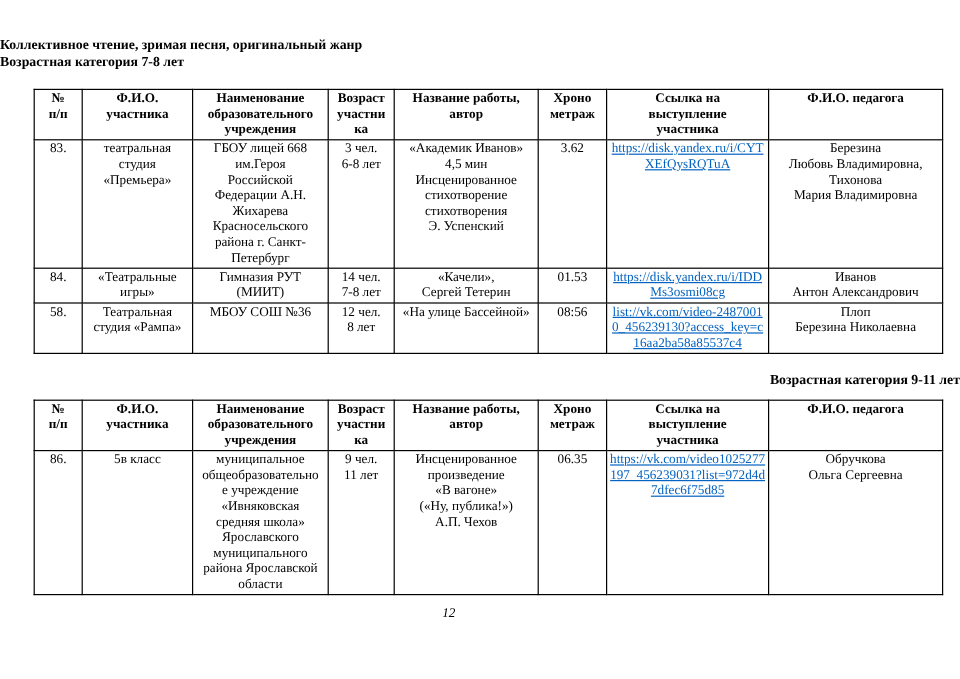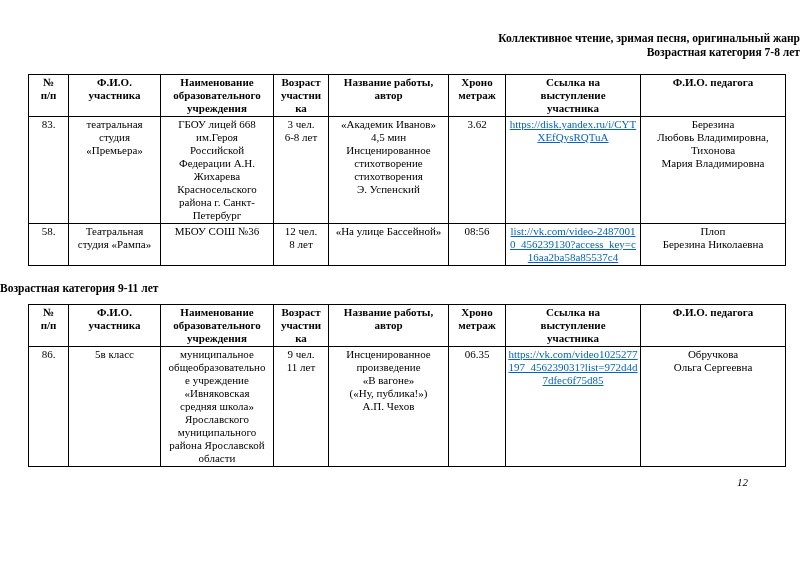--- a/index.html
+++ b/index.html
@@ -4,29 +4,29 @@
 <style>
   html,body { margin:0; padding:0; }
   body {
     width:800px; height:566px;
     background:#ffffff; color:#000000;
     font-family:"Liberation Serif", serif;
     overflow:hidden;
   }
   .doc-title {
     margin-top:32px;
-    text-align:right;
+    text-align:left;
     font-weight:bold;
     font-size:11.5px;
     line-height:13.5px;
     white-space:pre-line;
   }
   .section-title {
     margin-top:16px;
-    text-align:left;
+    text-align:right;
     font-weight:bold;
     font-size:11.5px;
     line-height:13.5px;
   }
   table.results {
     border-collapse:collapse;
     table-layout:fixed;
     width:757px;
     margin-left:28px;
     margin-top:15px;
@@ -44,21 +44,21 @@
   table.results th { font-weight:bold; }
   td.tall-pad { padding-bottom:14px; }
   a.perf-link {
     color:#0563C1;
     text-decoration:underline;
     word-break:break-all;
   }
   .page-number {
     margin-top:9px;
     padding-right:52px;
-    text-align:right;
+    text-align:center;
     font-size:11px;
     font-style:italic;
   }
 </style>
 </head>
 <body>
 
 <div class="doc-title">Коллективное чтение, зримая песня, оригинальный жанр
 Возрастная категория 7-8 лет</div>
 
@@ -116,20 +116,35 @@
 стихотворения
 Э. Успенский</td>
     <td>3.62</td>
     <td><a class="perf-link" href="#">https://disk.yandex.ru/i/CYTXEfQysRQTuA</a></td>
     <td>Березина
 Любовь Владимировна,
 Тихонова
 Мария Владимировна</td>
   </tr>
   <tr>
+    <td>84.</td>
+    <td>«Театральные
+игры»</td>
+    <td>Гимназия РУТ
+(МИИТ)</td>
+    <td>14 чел.
+7-8 лет</td>
+    <td>«Качели»,
+Сергей Тетерин</td>
+    <td>01.53</td>
+    <td><a class="perf-link" href="#">https://disk.yandex.ru/i/IDDMs3osmi08cg</a></td>
+    <td>Иванов
+Антон Александрович</td>
+  </tr>
+  <tr>
     <td class="tall-pad">58.</td>
     <td>Театральная
 студия «Рампа»</td>
     <td>МБОУ СОШ №36</td>
     <td>12 чел.
 8 лет</td>
     <td>«На улице Бассейной»</td>
     <td>08:56</td>
     <td><a class="perf-link" href="#">list://vk.com/video-24870010_456239130?access_key=c16aa2ba58a85537c4</a></td>
     <td>Плоп

